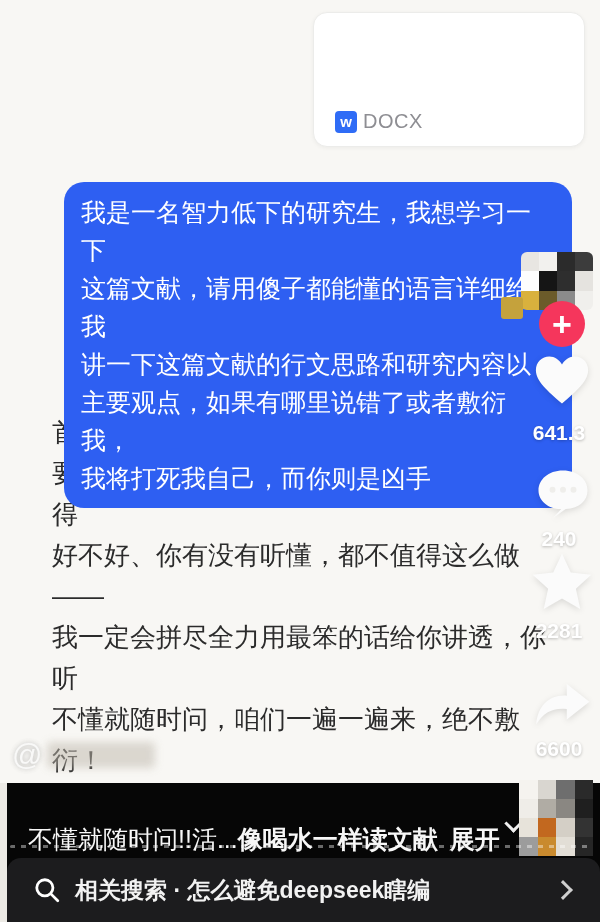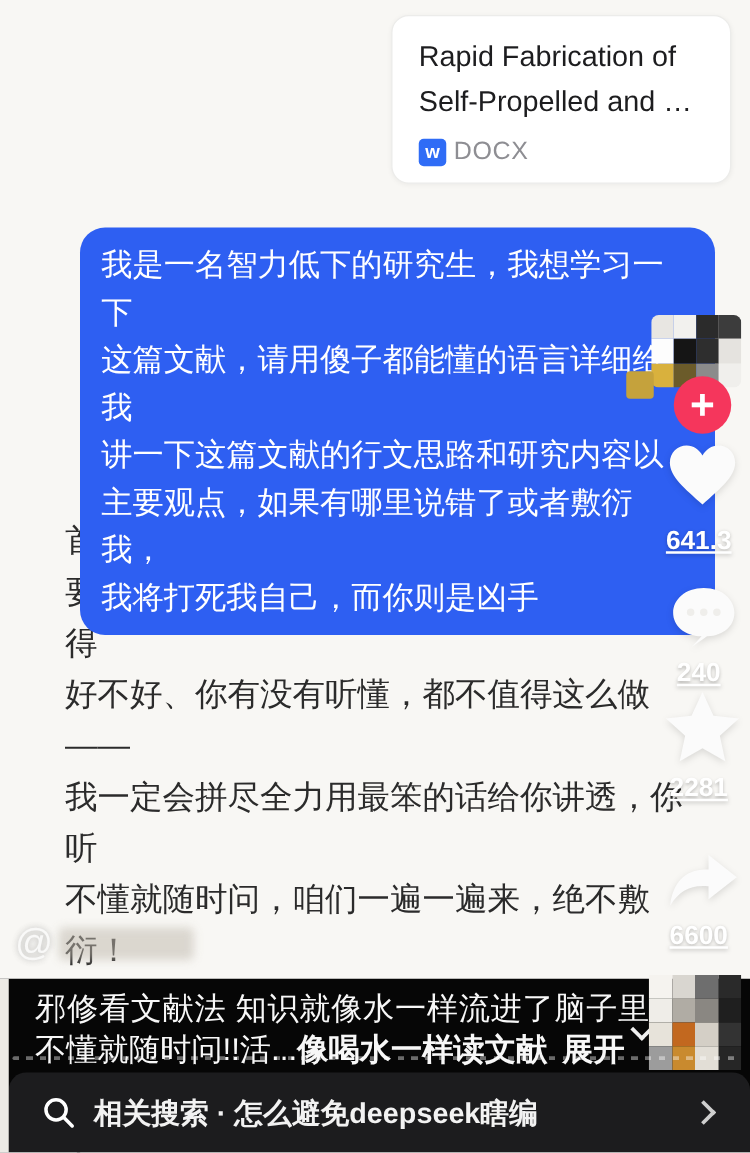--- a/index.html
+++ b/index.html
@@ -46,21 +46,21 @@
   .avatar-mosaic{left:521px;top:252px;width:72px;height:58px;grid-template-columns:repeat(4,1fr);grid-template-rows:repeat(3,1fr);border-radius:6px;}
   .sticker-chip{left:501px;top:297px;width:22px;height:22px;background:#c5a23c;border-radius:3px;z-index:3;}
   .follow-btn{
     left:539px;top:301px;width:46px;height:46px;border-radius:50%;
     background:var(--follow-button,#f5365c);color:#fff;text-align:center;
     font-size:34px;line-height:44px;font-weight:600;z-index:4;border:none;padding:0;
   }
   .rail-icon{z-index:3;filter:drop-shadow(0 2px 3px rgba(0,0,0,.12));}
   .rail-count{
     left:521px;width:76px;text-align:center;font-size:21px;font-weight:600;
-    color:#ffffff;text-shadow:0 1px 3px rgba(0,0,0,.25);z-index:3;text-decoration:underline;
+    color:#ffffff;text-shadow:0 1px 3px rgba(0,0,0,.25);z-index:3;
   }
 
   
   .watermark{left:12px;top:738px;display:flex;align-items:center;gap:5px;z-index:2;opacity:.85;}
   .watermark .at{font-size:30px;color:rgba(252,252,252,.9);text-shadow:0 0 5px rgba(110,110,110,.6);}
   .watermark .blurname{width:108px;height:26px;background:rgba(190,184,172,.6);border-radius:4px;filter:blur(4px);}
 
   
   .bottom-section{left:0;top:783px;width:600px;height:139px;background:var(--caption-bg,#060606);}
   .left-sliver{left:0;top:783px;width:7px;height:139px;background:#eceae5;z-index:6;}
@@ -89,22 +89,20 @@
     width:11px;height:11px;border-top:3px solid #cfcfcf;border-right:3px solid #cfcfcf;
     transform:rotate(45deg);flex:0 0 auto;margin-right:4px;
   }
 </style>
 </head>
 <body>
 
 <div class="screen">
 
   <div class="abs doc-card">
-    <div class="doc-title">Rapid Fabrication of
-Self-Propelled and …</div>
     <div class="doc-meta">
       <span class="docx-badge">w</span>
       <span class="docx-label">DOCX</span>
     </div>
   </div>
 
   <div class="abs user-bubble">我是一名智力低下的研究生，我想学习一下
 这篇文献，请用傻子都能懂的语言详细给我
 讲一下这篇文献的行文思路和研究内容以
 主要观点，如果有哪里说错了或者敷衍我，
@@ -165,21 +163,20 @@
   <div class="abs rail-count" style="top:737px;">6600</div>
 
   <div class="abs watermark">
     <span class="at">@</span>
     <span class="blurname"></span>
   </div>
 
   <div class="abs bottom-section"></div>
   <div class="abs left-sliver"></div>
 
-  <div class="abs caption-line1">邪修看文献法 知识就像水一样流进了脑子里</div>
   <div class="abs caption-line2">
     <span>不懂就随时问!!活...</span>
       <span class="bold">像喝水一样读文献</span>
     <span class="expand">
       <span>展开</span>
       <span class="chev-down"></span>
     </span>
   </div>
 
   <div class="abs mosaic caption-mosaic">

